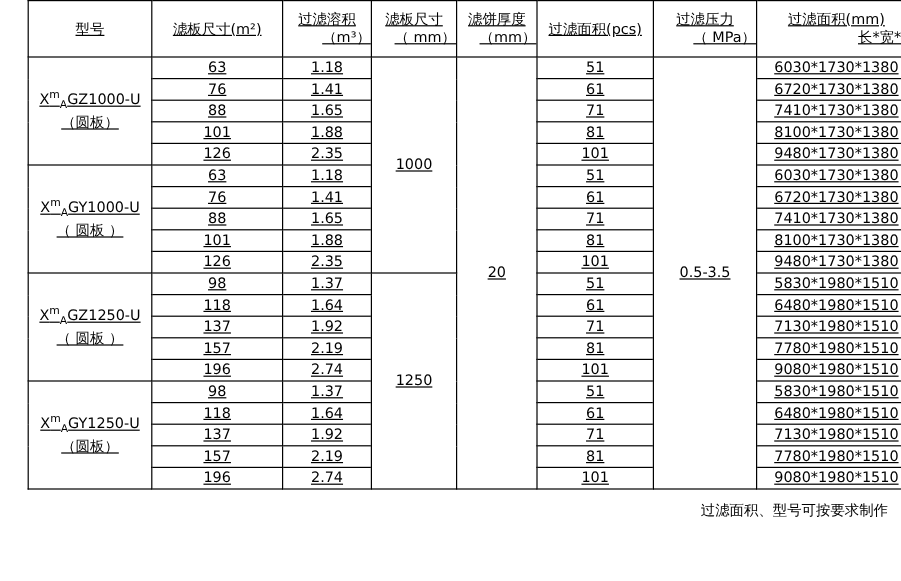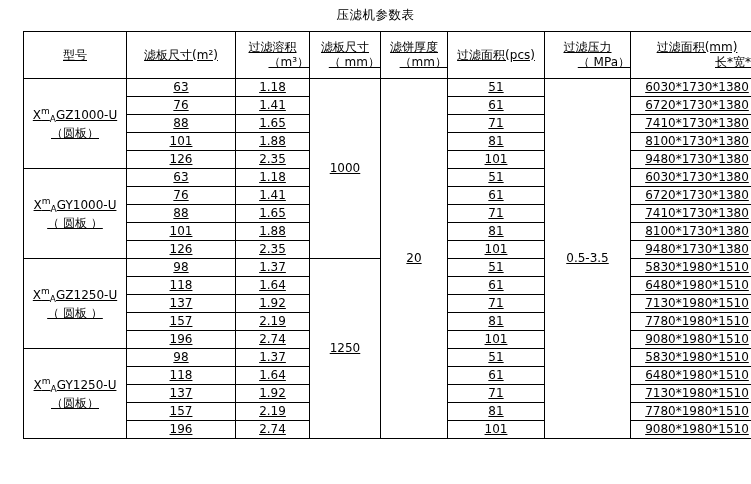--- a/index.html
+++ b/index.html
@@ -92,21 +92,20 @@
   col.c4 { width: 67px; }
   col.c5 { width: 97px; }
   col.c6 { width: 86px; }
   col.c7 { width: 133px; }
 </style>
 </head>
 <body>
 
 <div class="page">
 
-  <div class="title">压滤机参数表</div>
 
   <table class="spec">
     <colgroup>
       <col class="c0">
         <col class="c1">
         <col class="c2">
         <col class="c3">
       <col class="c4">
         <col class="c5">
         <col class="c6">
@@ -287,14 +286,15 @@
       <tr>
         <td class="num">196</td>
         <td class="num">2.74</td>
         <td class="num">101</td>
         <td class="dim">9080*1980*1510</td>
       </tr>
 
     </tbody>
   </table>
 
+  <div class="footnote">过滤面积、型号可按要求制作</div>
 
 </div>
 
 </body></html>

